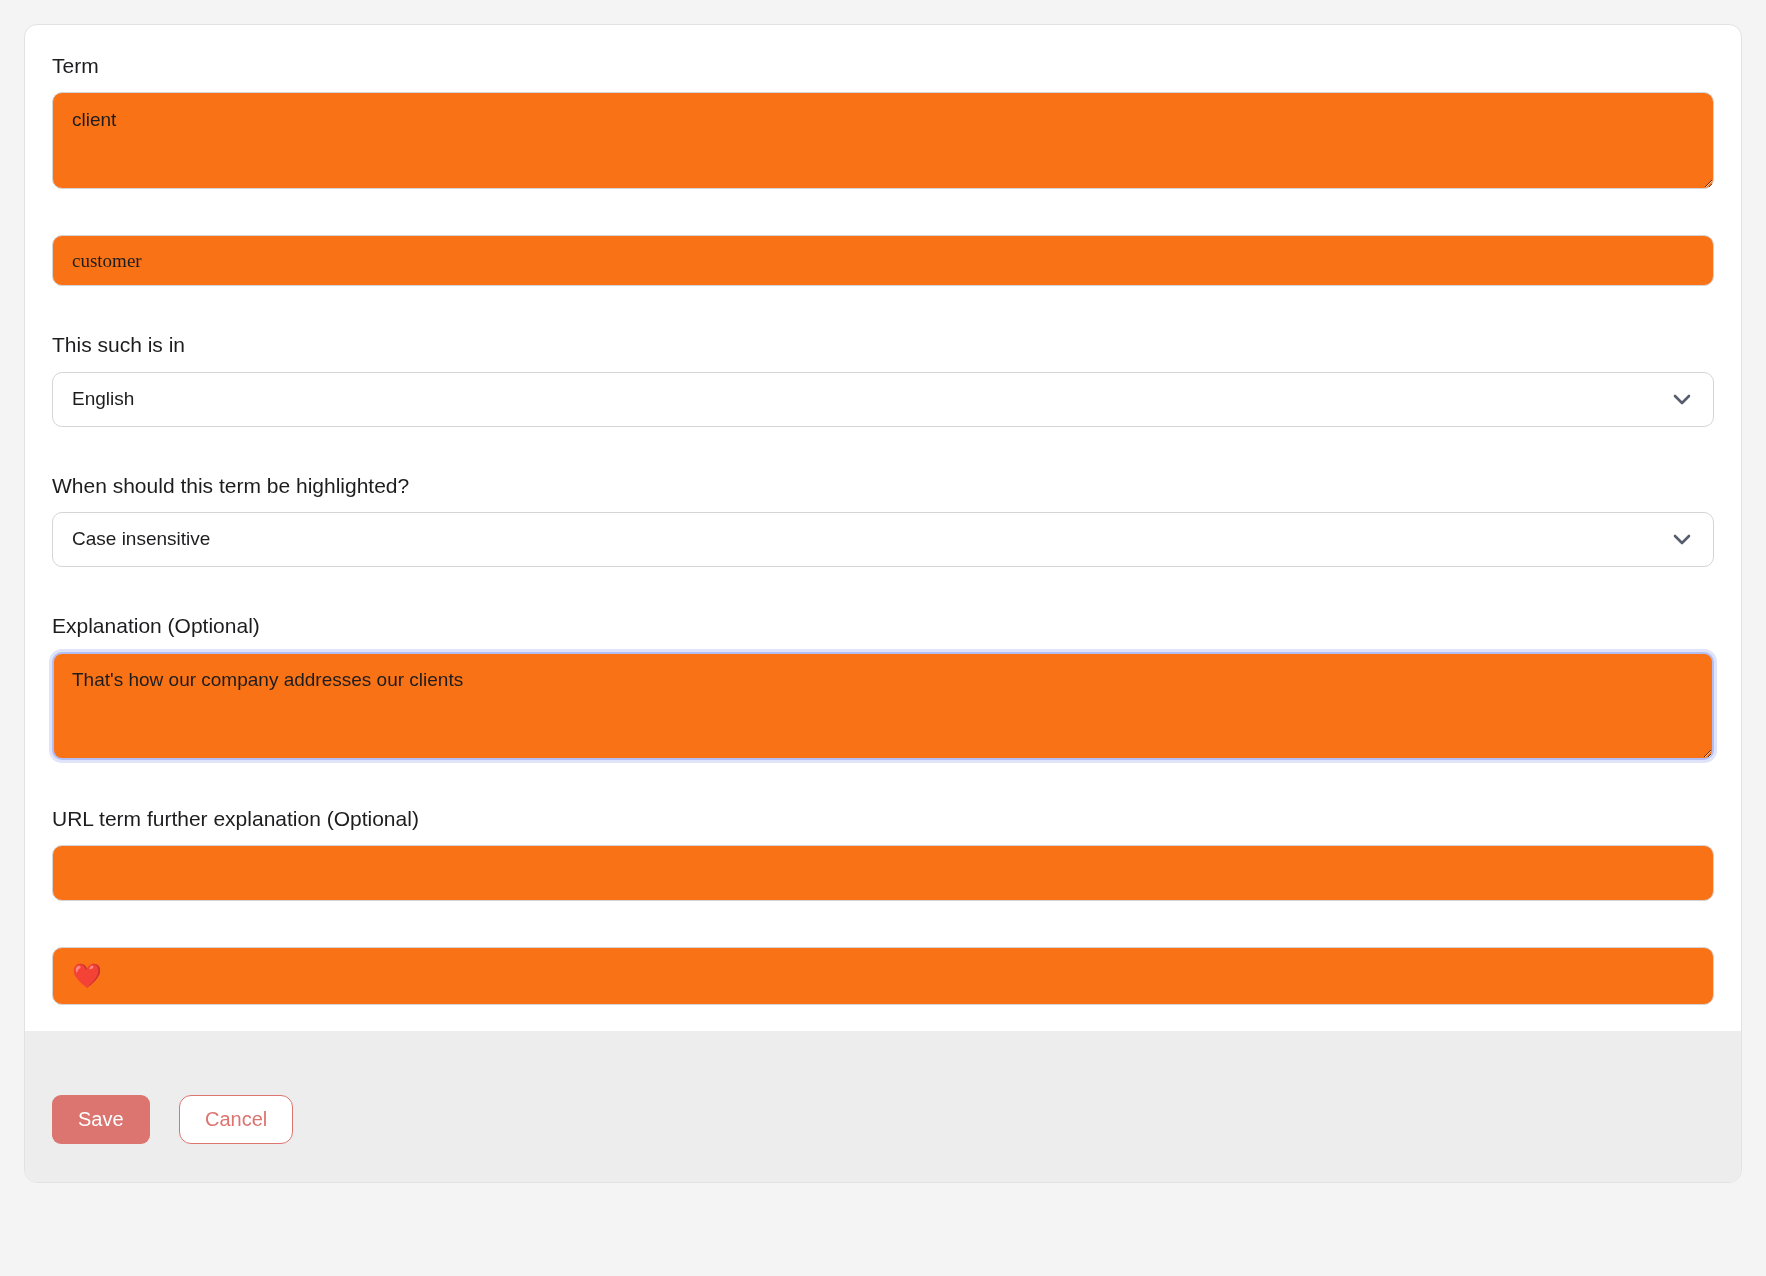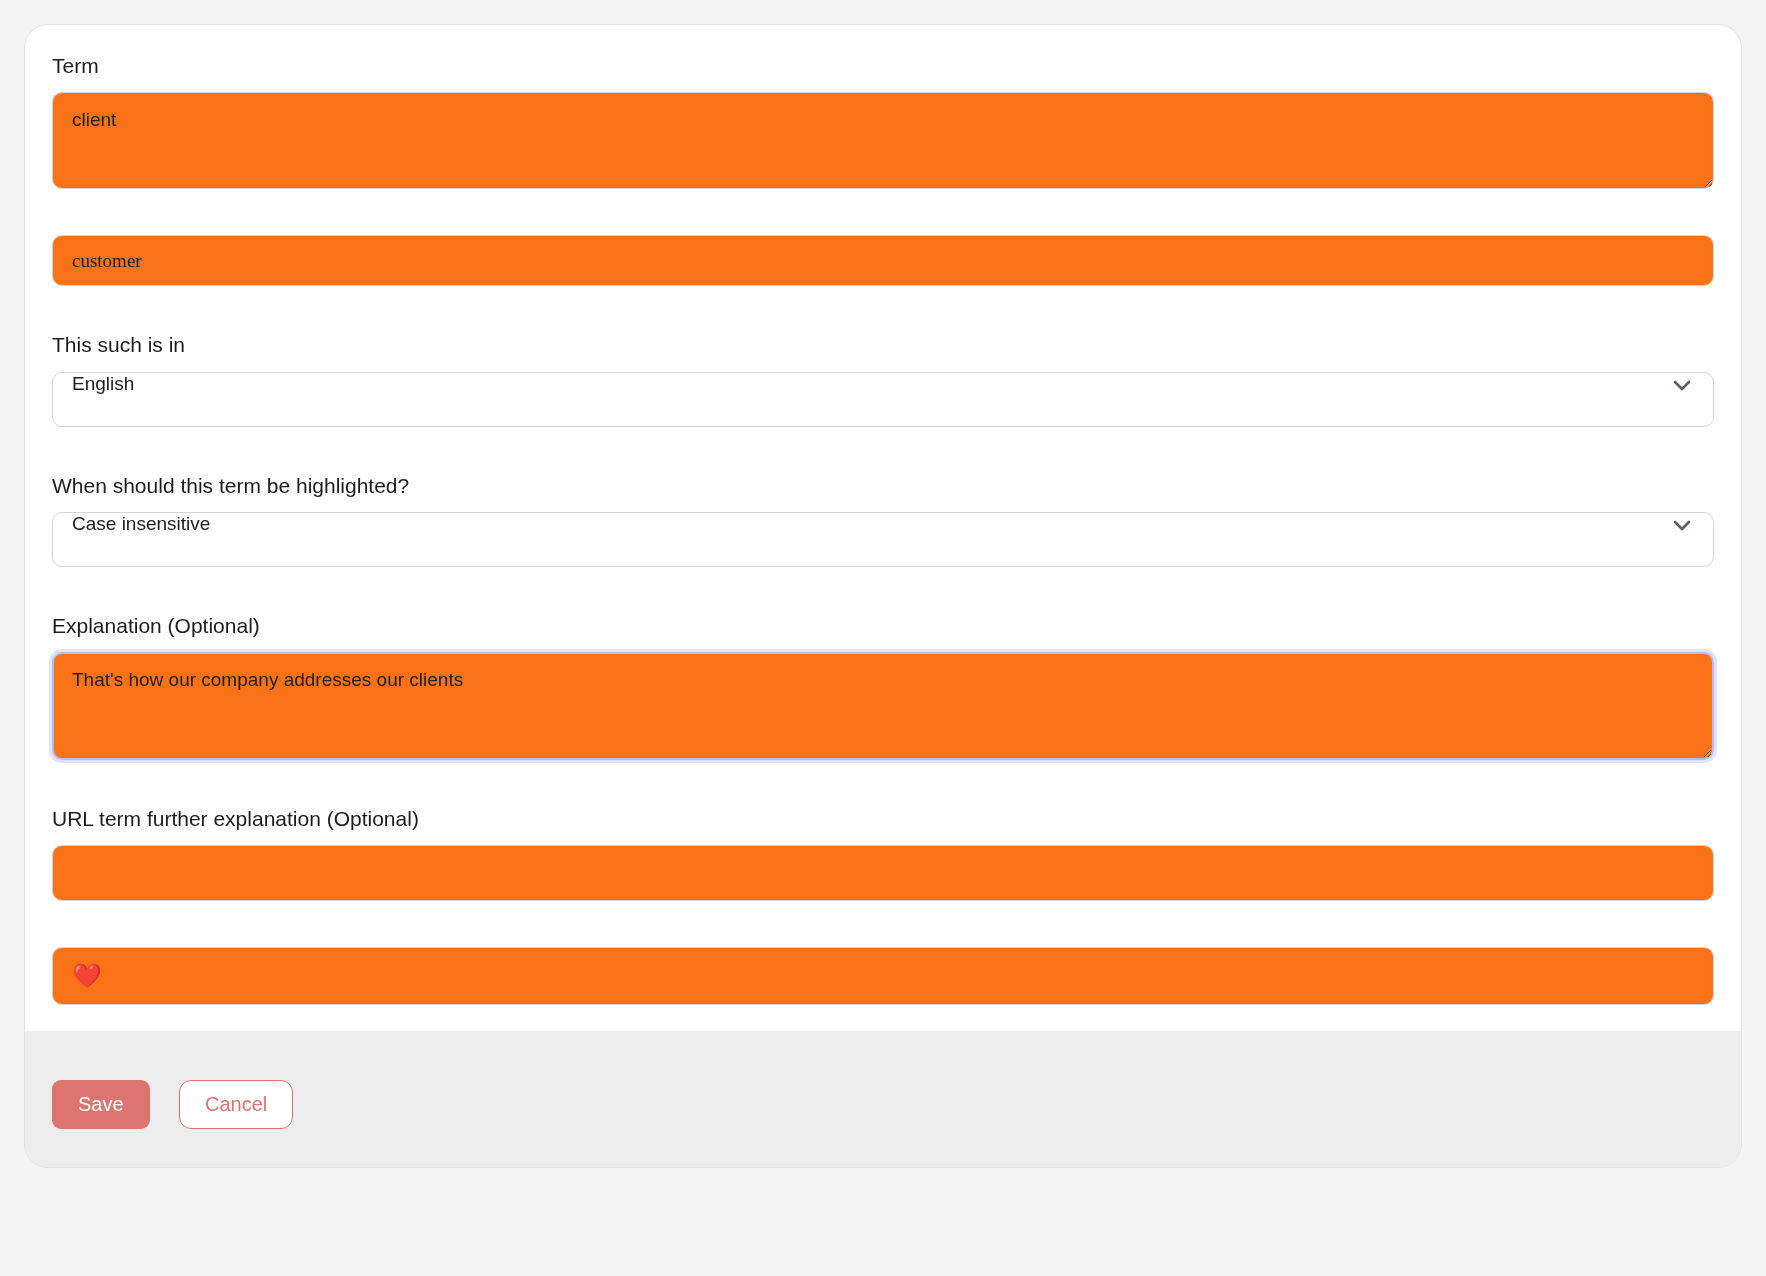--- a/index.html
+++ b/index.html
@@ -10,21 +10,21 @@
     background: #f4f4f4;
     font-family: "Liberation Sans", sans-serif;
     color: #1d1d1f;
     overflow: hidden;
   }
   .card {
     margin: 24px;
     width: 1718px;
     background: #ffffff;
     border: 1px solid #e2e2e2;
-    border-radius: 24px;
+    border-radius: 13px;
     overflow: hidden;
   }
   .card-main {
     padding: 28px 27px 26px 27px;
   }
   .field { margin-bottom: 46px; }
   .field:last-child { margin-bottom: 0; }
   .field-label {
     display: block;
     font-size: 21px;
@@ -50,21 +50,21 @@
     height: 108px;
     border: 2px solid #b5bef2;
     box-shadow: 0 0 0 3px #e0e4fb;
     padding: 13px 18px;
   }
   .single-input { height: 51px; padding: 0 19px; font-family: Liberation Serif, serif; }
   .url-input { height: 56px; }
   .emoji-input { height: 58px; font-size: 24px; }
   .select-box {
     display: flex;
-    align-items: flex-start;
+    align-items: center;
     justify-content: space-between;
     width: 100%;
     height: 55px;
     border: 1px solid #d5d5d8;
     border-radius: 10px;
     background: #ffffff;
     padding: 0 19px;
     cursor: pointer;
   }
   .select-value { font-size: 19px; color: #1d1d1f; }
@@ -76,21 +76,21 @@
     white-space: pre-wrap;
   }
   .emoji-glyph { font-size: 22px; }
   .emojipedia-link {
     color: #9193e8;
     text-decoration: none;
     cursor: pointer;
   }
   .card-footer {
     background: #ededed;
-    padding: 49px 27px 38px 27px;
+    padding: 64px 27px 38px 27px;
   }
   .btn {
     font-family: "Liberation Sans", sans-serif;
     font-size: 20px;
     cursor: pointer;
     display: inline-block;
   }
   .btn-save {
     background: #dc7470;
     color: #ffffff;

